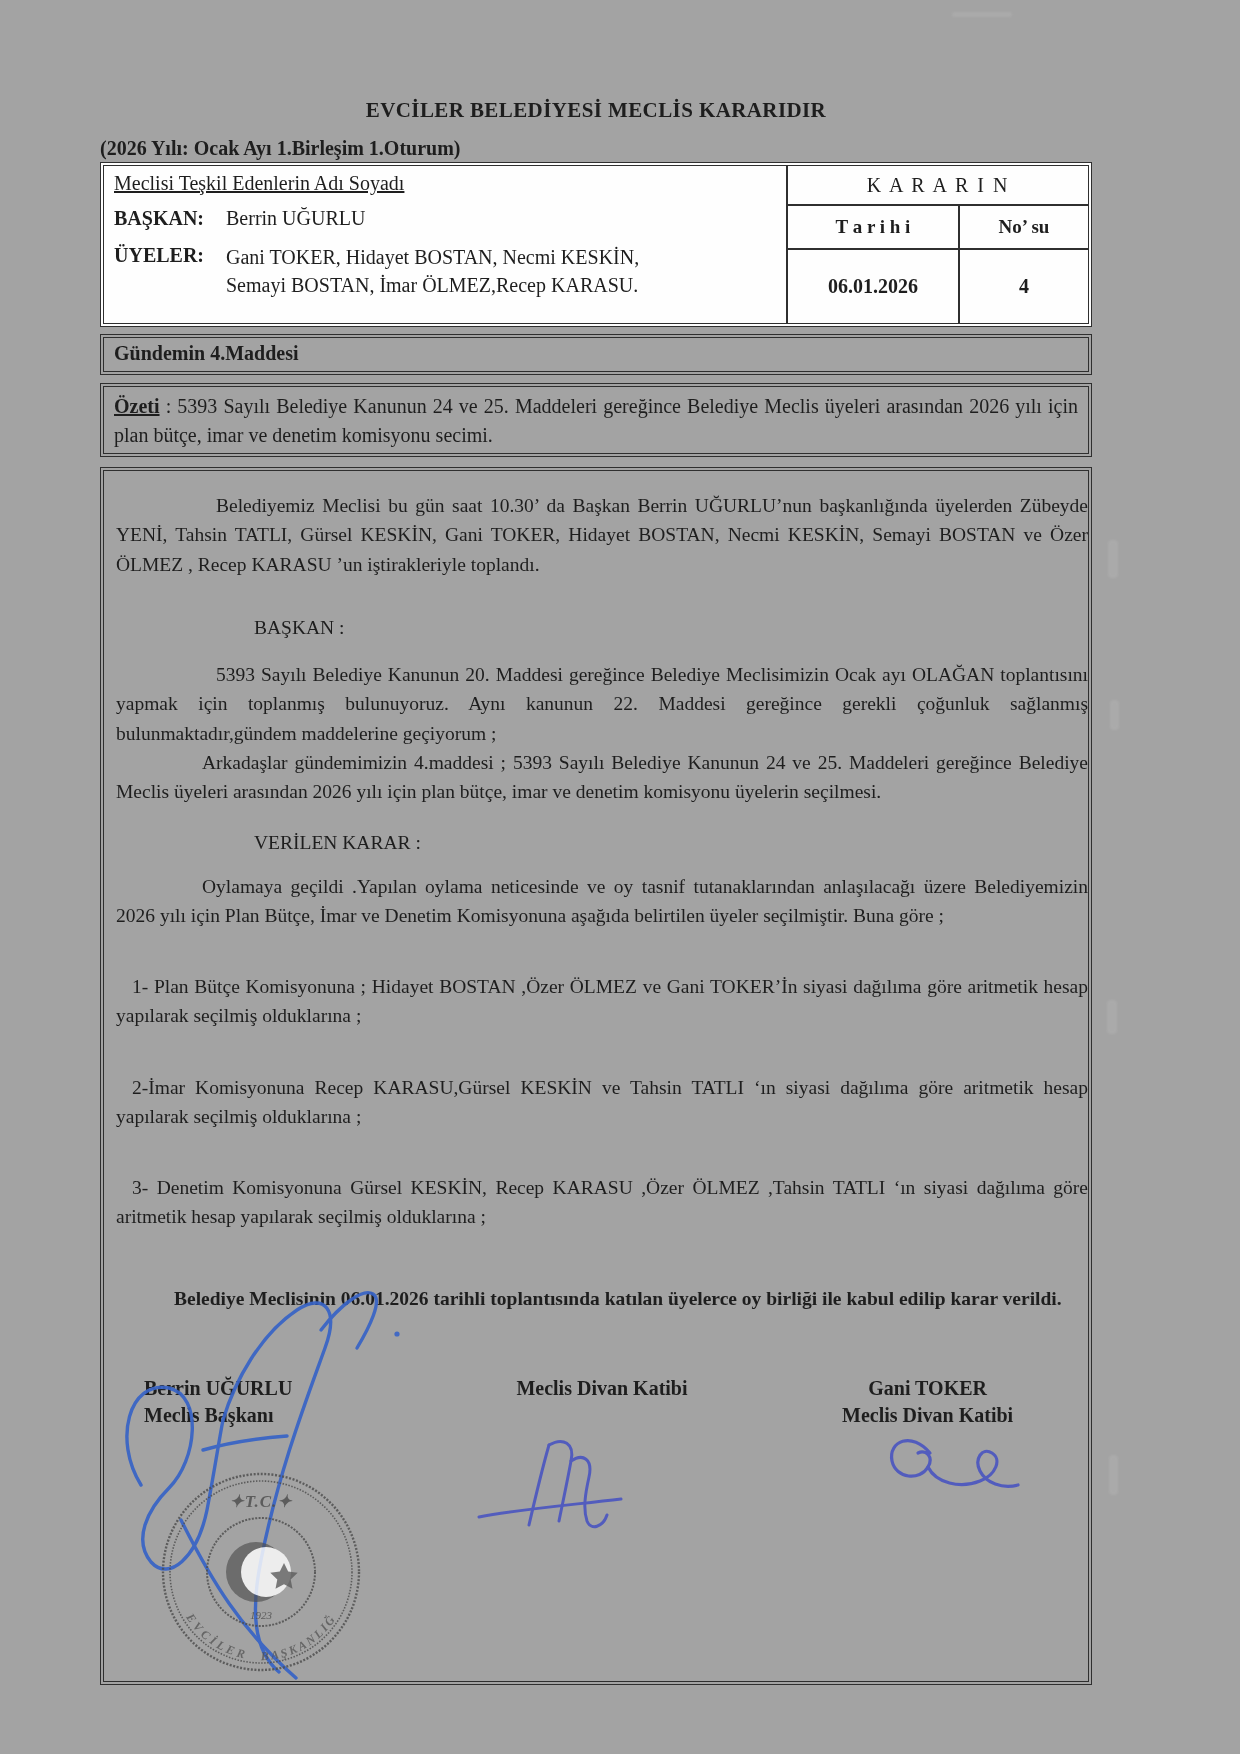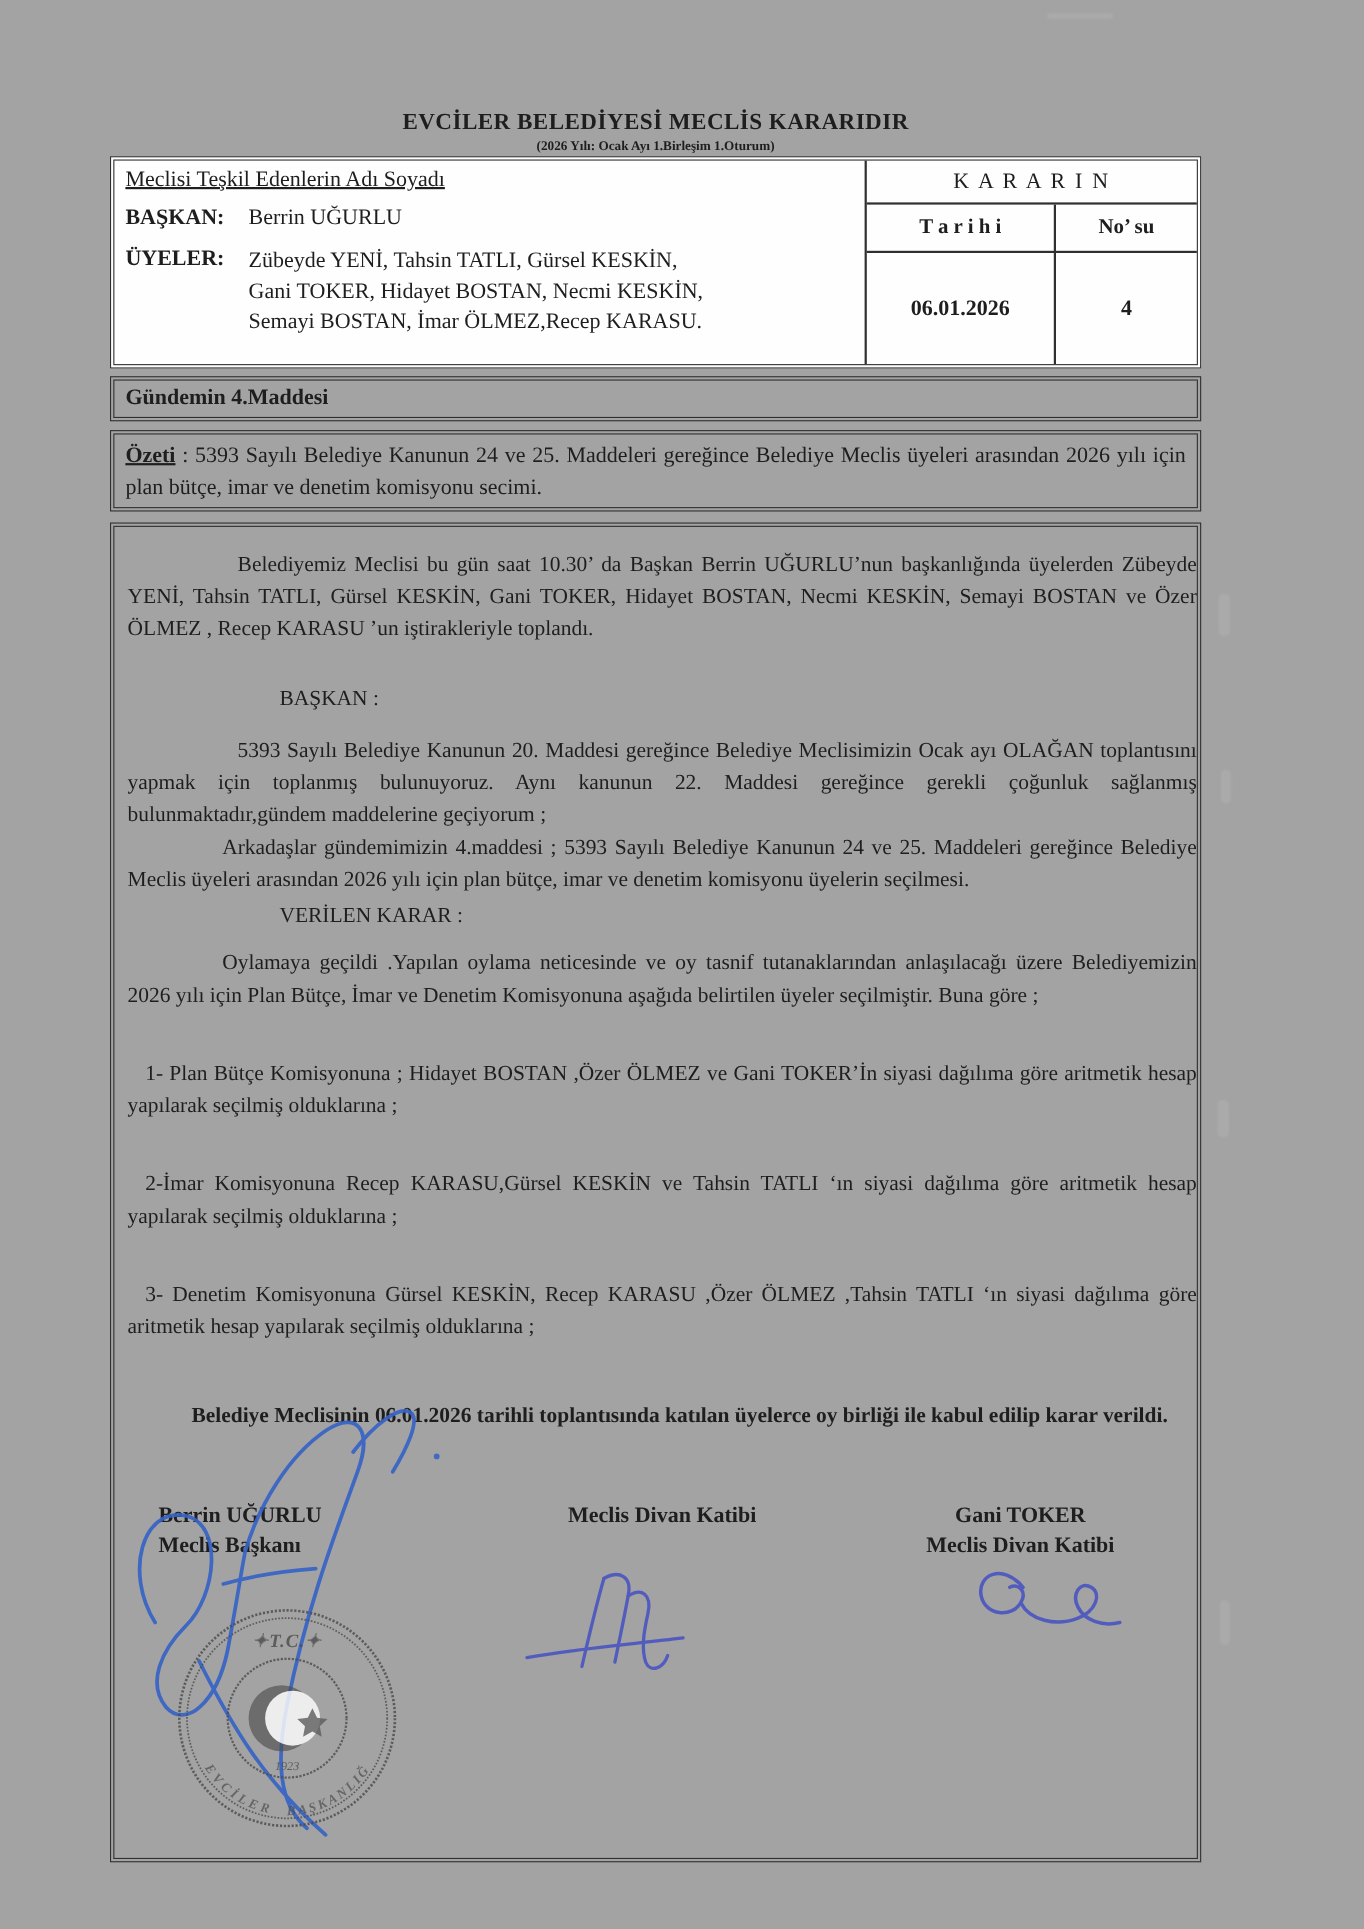--- a/index.html
+++ b/index.html
@@ -14,23 +14,23 @@
   }
   .content { position: relative; margin: 0 100px; width: 992px; }
 
   
   .doc-title {
     padding-top: 98px;
     text-align: center;
     font-size: 21px; font-weight: bold; letter-spacing: .4px;
   }
   .doc-subtitle {
-    text-align: center;
-    font-size: 12px; font-weight: bold;
-    margin-top: 2px; margin-bottom: 2px;
+    text-align: left;
+    font-size: 20px; font-weight: bold;
+    margin-top: 14px; margin-bottom: 2px;
   }
 
   
   .head-table {
     border: 4px double #2f2f2f;
     display: grid;
     grid-template-columns: 1fr 172px 128px;
     grid-template-rows: 40px 44px auto;
     background: #fefefe;
   }
@@ -130,21 +130,20 @@
     <div class="head-table">
       <div class="members-cell">
         <div class="members-heading">Meclisi Teşkil Edenlerin Adı Soyadı</div>
         <div class="person-row">
           <span class="person-label">BAŞKAN:</span>
           <span>Berrin UĞURLU</span>
         </div>
         <div class="person-row">
           <span class="person-label">ÜYELER:</span>
           <span class="uyeler-lines">
-            <span style="display:block">Zübeyde YENİ, Tahsin TATLI, Gürsel KESKİN,</span>
             <span style="display:block">Gani TOKER, Hidayet BOSTAN, Necmi KESKİN,</span>
             <span style="display:block">Semayi BOSTAN, İmar ÖLMEZ,Recep KARASU.</span>
           </span>
         </div>
       </div>
       <div class="kararin-cell">K A R A R I N</div>
       <div class="tarihi-head">T a r i h i</div>
       <div class="no-head">No’ su</div>
       <div class="tarihi-val">06.01.2026</div>
       <div class="no-val">4</div>
@@ -157,21 +156,21 @@
     </div>
 
     <div class="body-box">
       <p class="para">Belediyemiz Meclisi bu gün saat 10.30’ da Başkan Berrin UĞURLU’nun başkanlığında üyelerden Zübeyde YENİ, Tahsin TATLI, Gürsel KESKİN, Gani TOKER, Hidayet BOSTAN, Necmi KESKİN, Semayi BOSTAN ve Özer ÖLMEZ , Recep KARASU ’un  iştirakleriyle toplandı.</p>
 
       <div class="heading-line">BAŞKAN :</div>
 
       <p class="para tight">5393 Sayılı Belediye Kanunun 20. Maddesi  gereğince Belediye  Meclisimizin   Ocak ayı OLAĞAN toplantısını  yapmak  için  toplanmış  bulunuyoruz. Aynı kanunun 22. Maddesi gereğince gerekli çoğunluk sağlanmış bulunmaktadır,gündem  maddelerine geçiyorum ;</p>
       <p class="para tight" style="text-indent:86px">Arkadaşlar gündemimizin 4.maddesi ; 5393 Sayılı Belediye Kanunun 24 ve 25. Maddeleri gereğince Belediye  Meclis üyeleri arasından  2026 yılı  için plan bütçe, imar  ve denetim komisyonu üyelerin  seçilmesi.</p>
 
-      <div class="heading-line" style="margin-top:4px;margin-bottom:14px">VERİLEN  KARAR :</div>
+      <div class="heading-line" style="margin-top:22px;margin-bottom:14px">VERİLEN  KARAR :</div>
 
       <p class="para" style="text-indent:86px">Oylamaya  geçildi .Yapılan oylama neticesinde ve oy tasnif  tutanaklarından anlaşılacağı  üzere Belediyemizin 2026 yılı  için Plan Bütçe, İmar  ve Denetim Komisyonuna  aşağıda  belirtilen üyeler seçilmiştir. Buna  göre ;</p>
 
       <p class="item">1- Plan Bütçe Komisyonuna ; Hidayet BOSTAN ,Özer ÖLMEZ ve Gani TOKER’İn siyasi dağılıma göre  aritmetik  hesap  yapılarak seçilmiş olduklarına ;</p>
       <p class="item">2-İmar Komisyonuna Recep  KARASU,Gürsel KESKİN ve Tahsin TATLI ‘ın siyasi dağılıma  göre aritmetik  hesap  yapılarak seçilmiş olduklarına ;</p>
       <p class="item">3- Denetim  Komisyonuna Gürsel KESKİN, Recep KARASU ,Özer ÖLMEZ ,Tahsin TATLI ‘ın siyasi dağılıma  göre  aritmetik  hesap  yapılarak seçilmiş olduklarına ;</p>
 
       <p class="closing">Belediye Meclisinin 06.01.2026 tarihli toplantısında katılan üyelerce oy birliği ile kabul edilip karar verildi.</p>
 
       <div class="sig-row">

